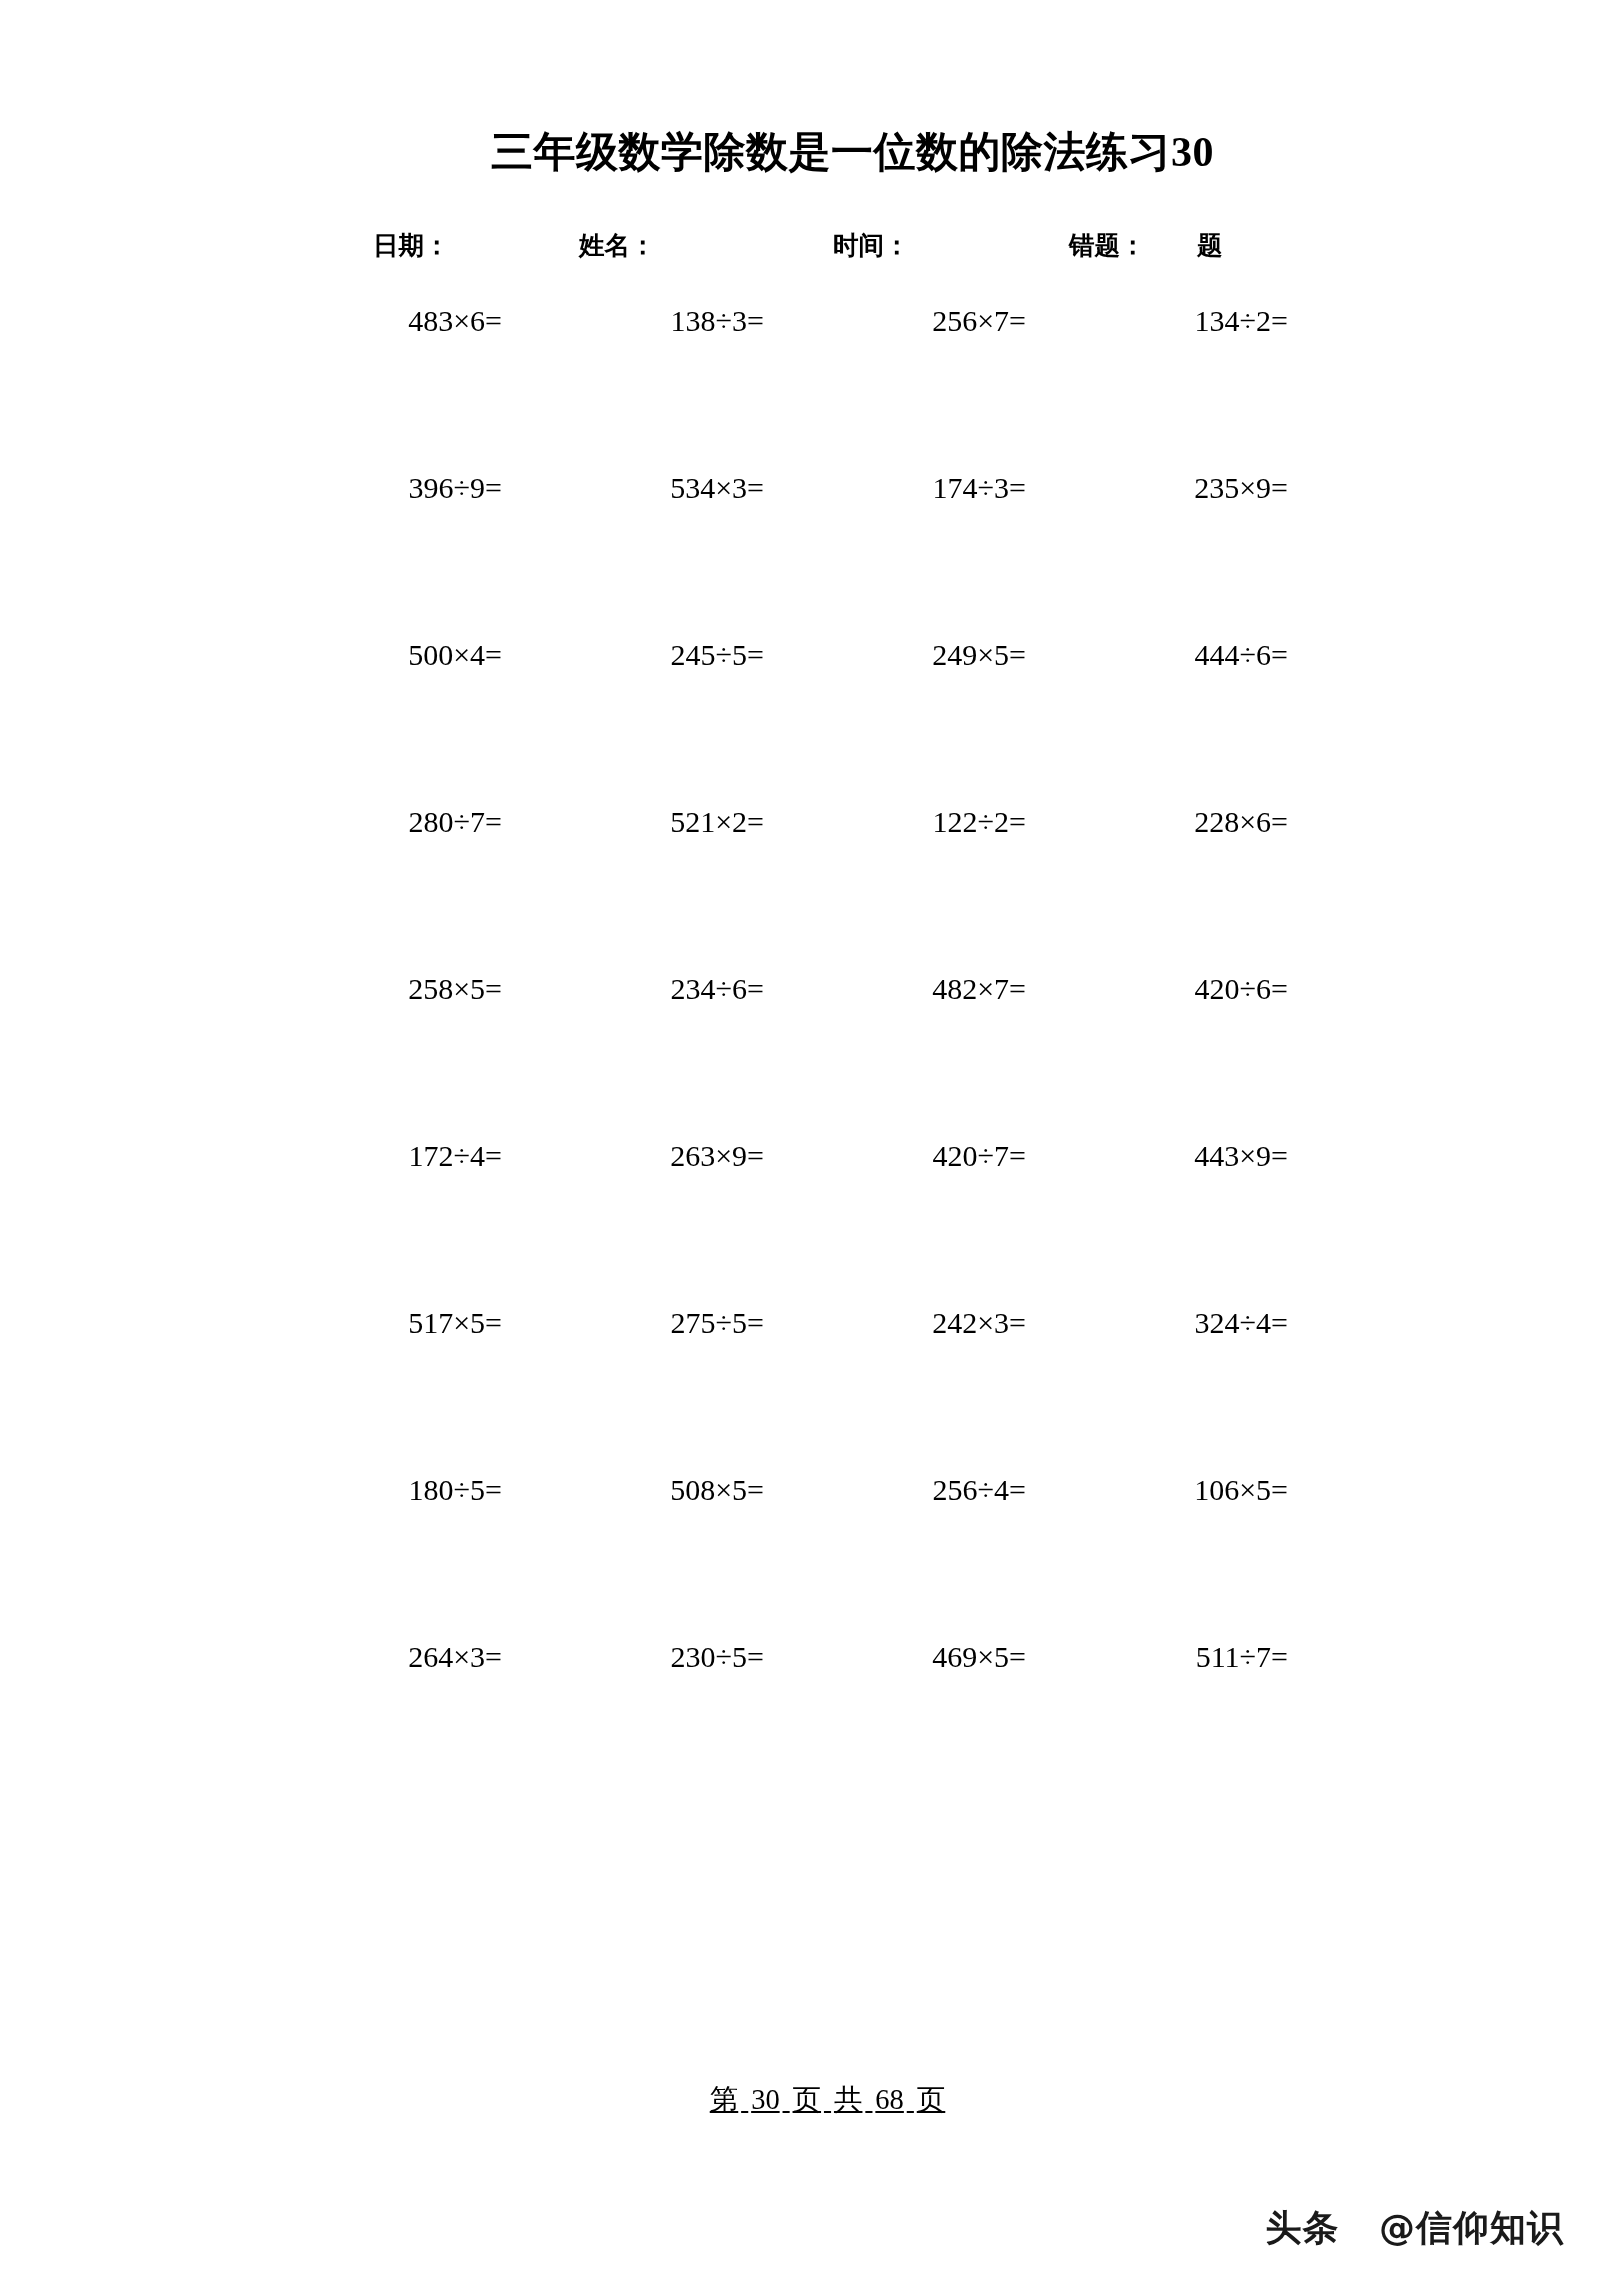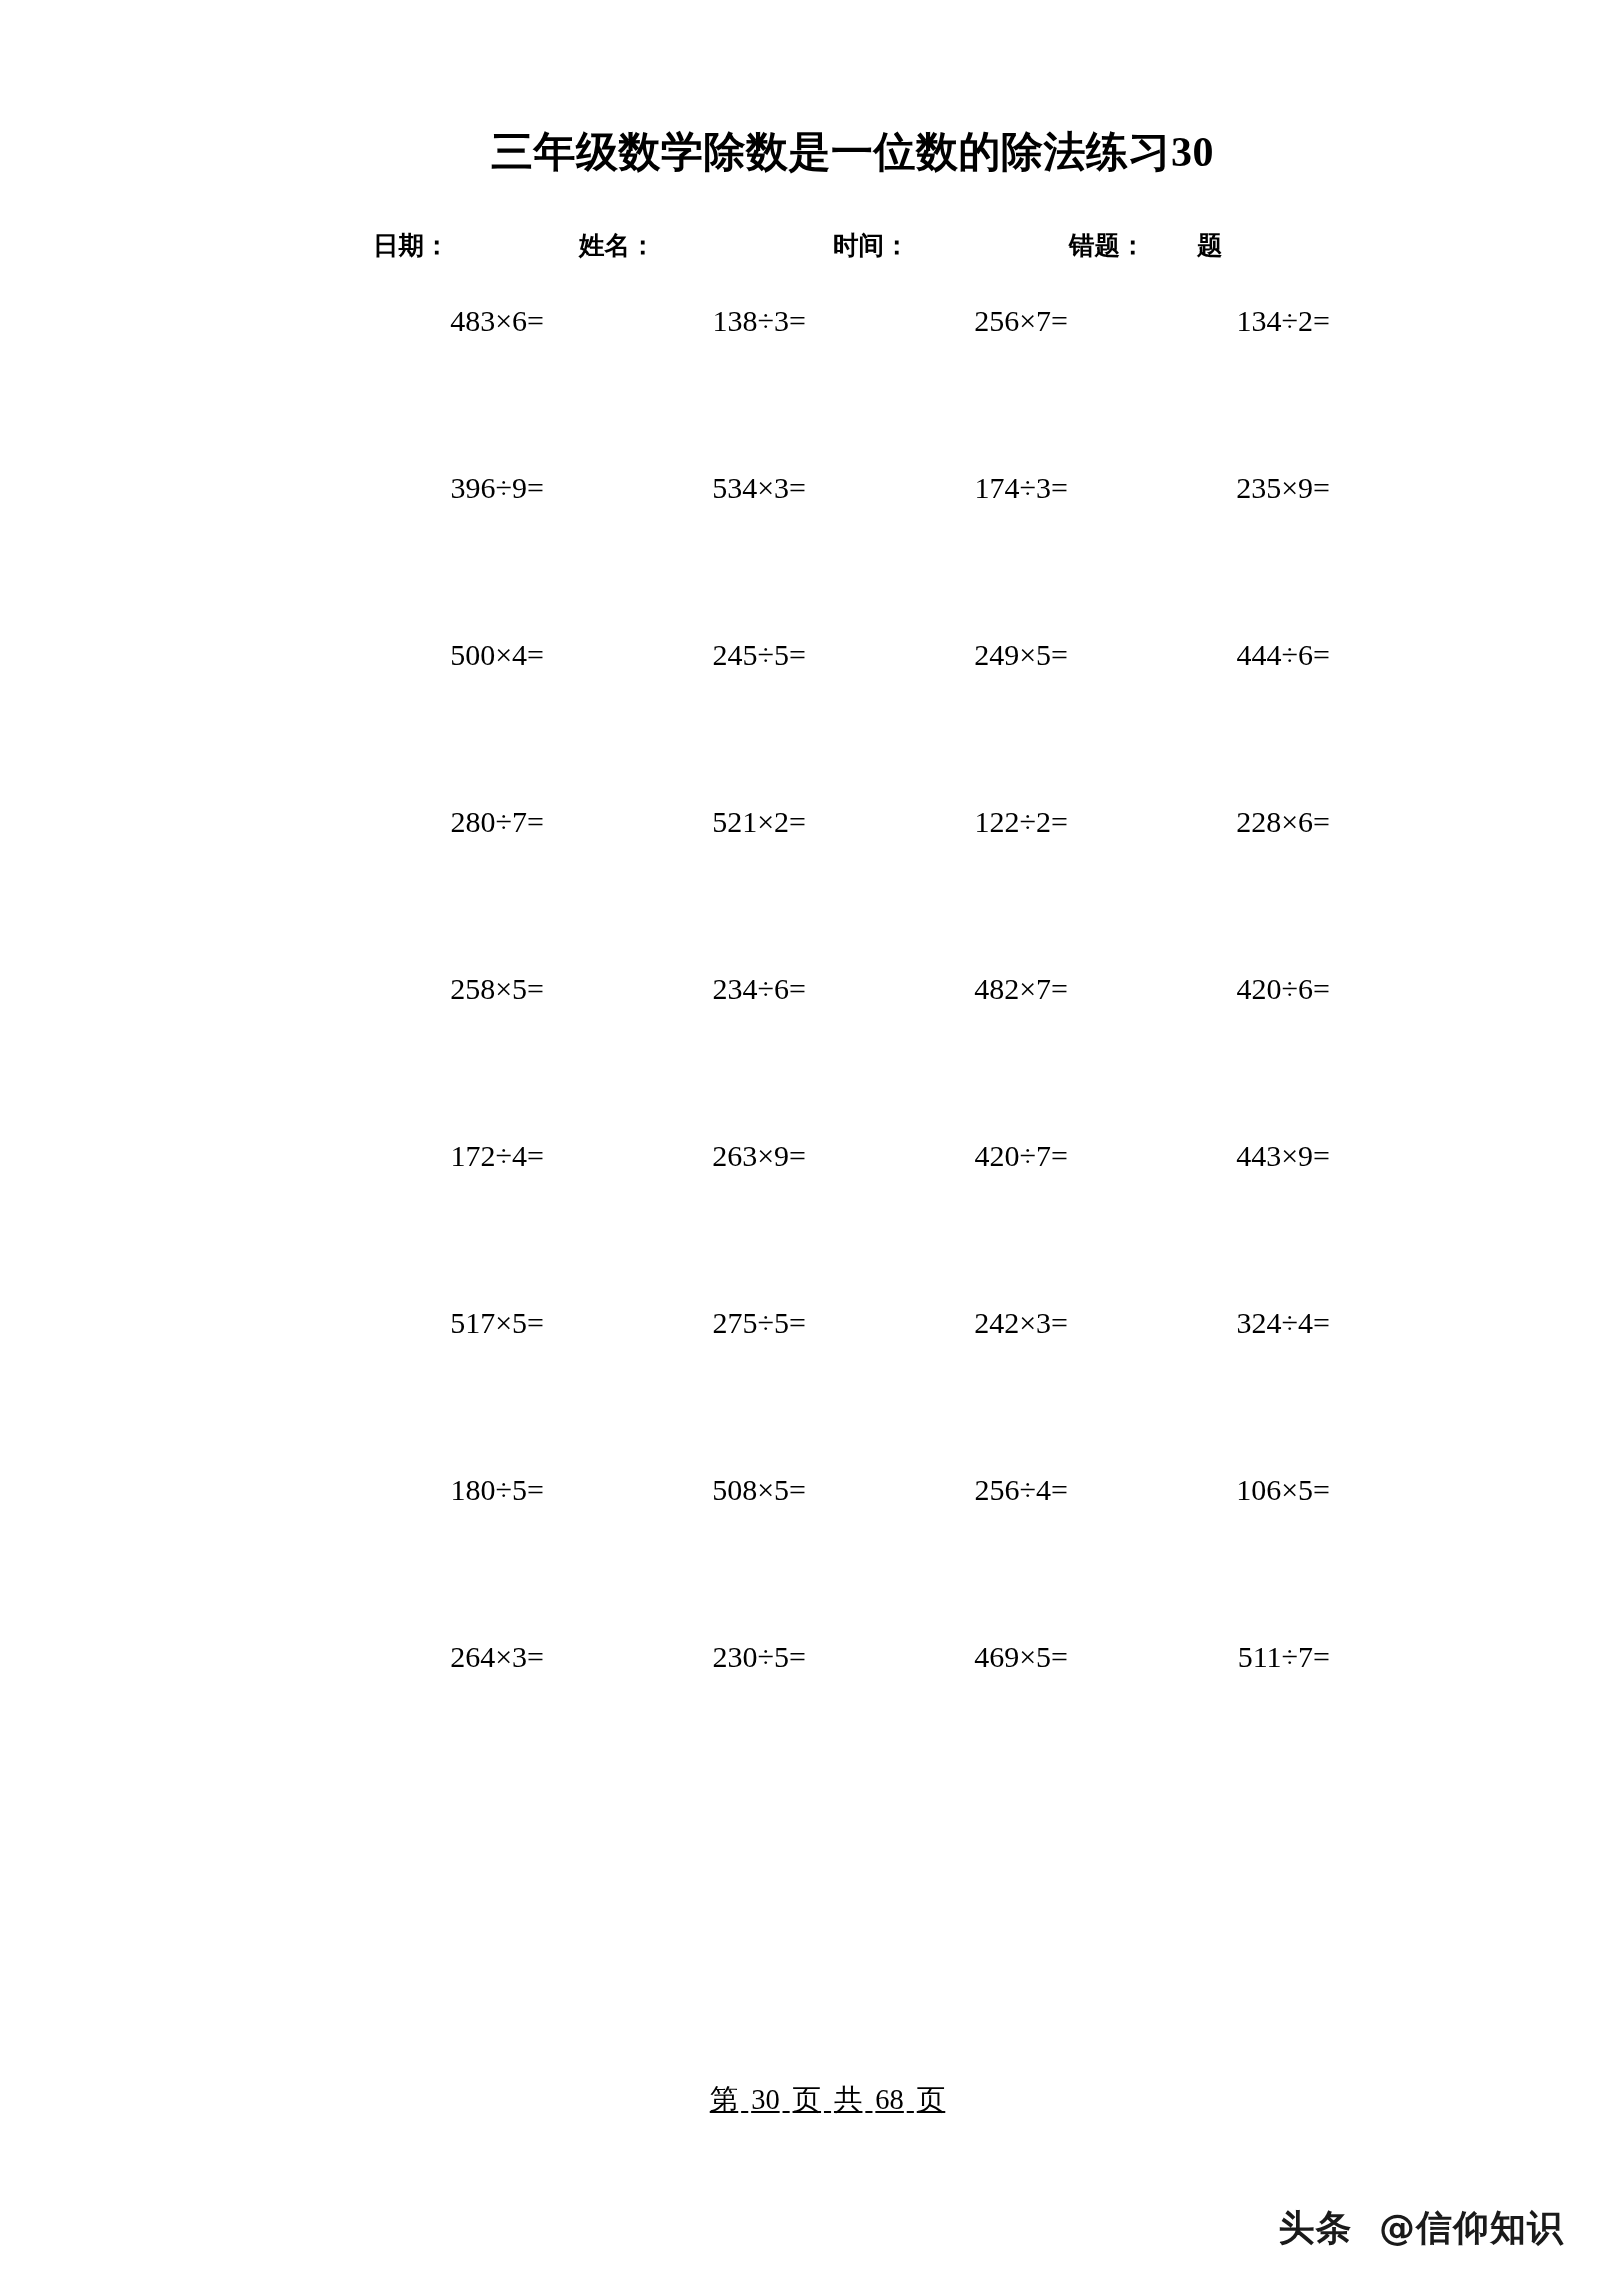--- a/index.html
+++ b/index.html
@@ -61,21 +61,20 @@
     position: absolute;
     top: 294px;
     left: 0;
     width: 1623px;
   }
   .prow {
     display: flex;
     width: 1309px;
     height: 167px;
     box-sizing: border-box;
-    margin-left: 42px;
   }
   .pcell {
     flex: 0 0 262px;
     height: 54px;
     font-size: 30px;
     line-height: 54px;
     text-align: right;
     white-space: nowrap;
     letter-spacing: 0px;
   }
@@ -99,21 +98,21 @@
     position: absolute;
     top: 2204px;
     right: 59px;
     font-family: "DejaVu Sans", "Liberation Sans", sans-serif;
     font-size: 36px;
     font-weight: bold;
     color: #1a1a1a;
     white-space: nowrap;
     letter-spacing: 1px;
   }
-  .watermark .wm-brand { margin-right: 13px; }
+  .watermark .wm-brand { margin-right: 26px; }
 </style>
 </head>
 <body>
 
 <div class="page">
 
   <div class="title">三年级数学除数是一位数的除法练习30</div>
 
   <div class="meta-row">
     <div class="meta-item meta-date">日期：</div>

